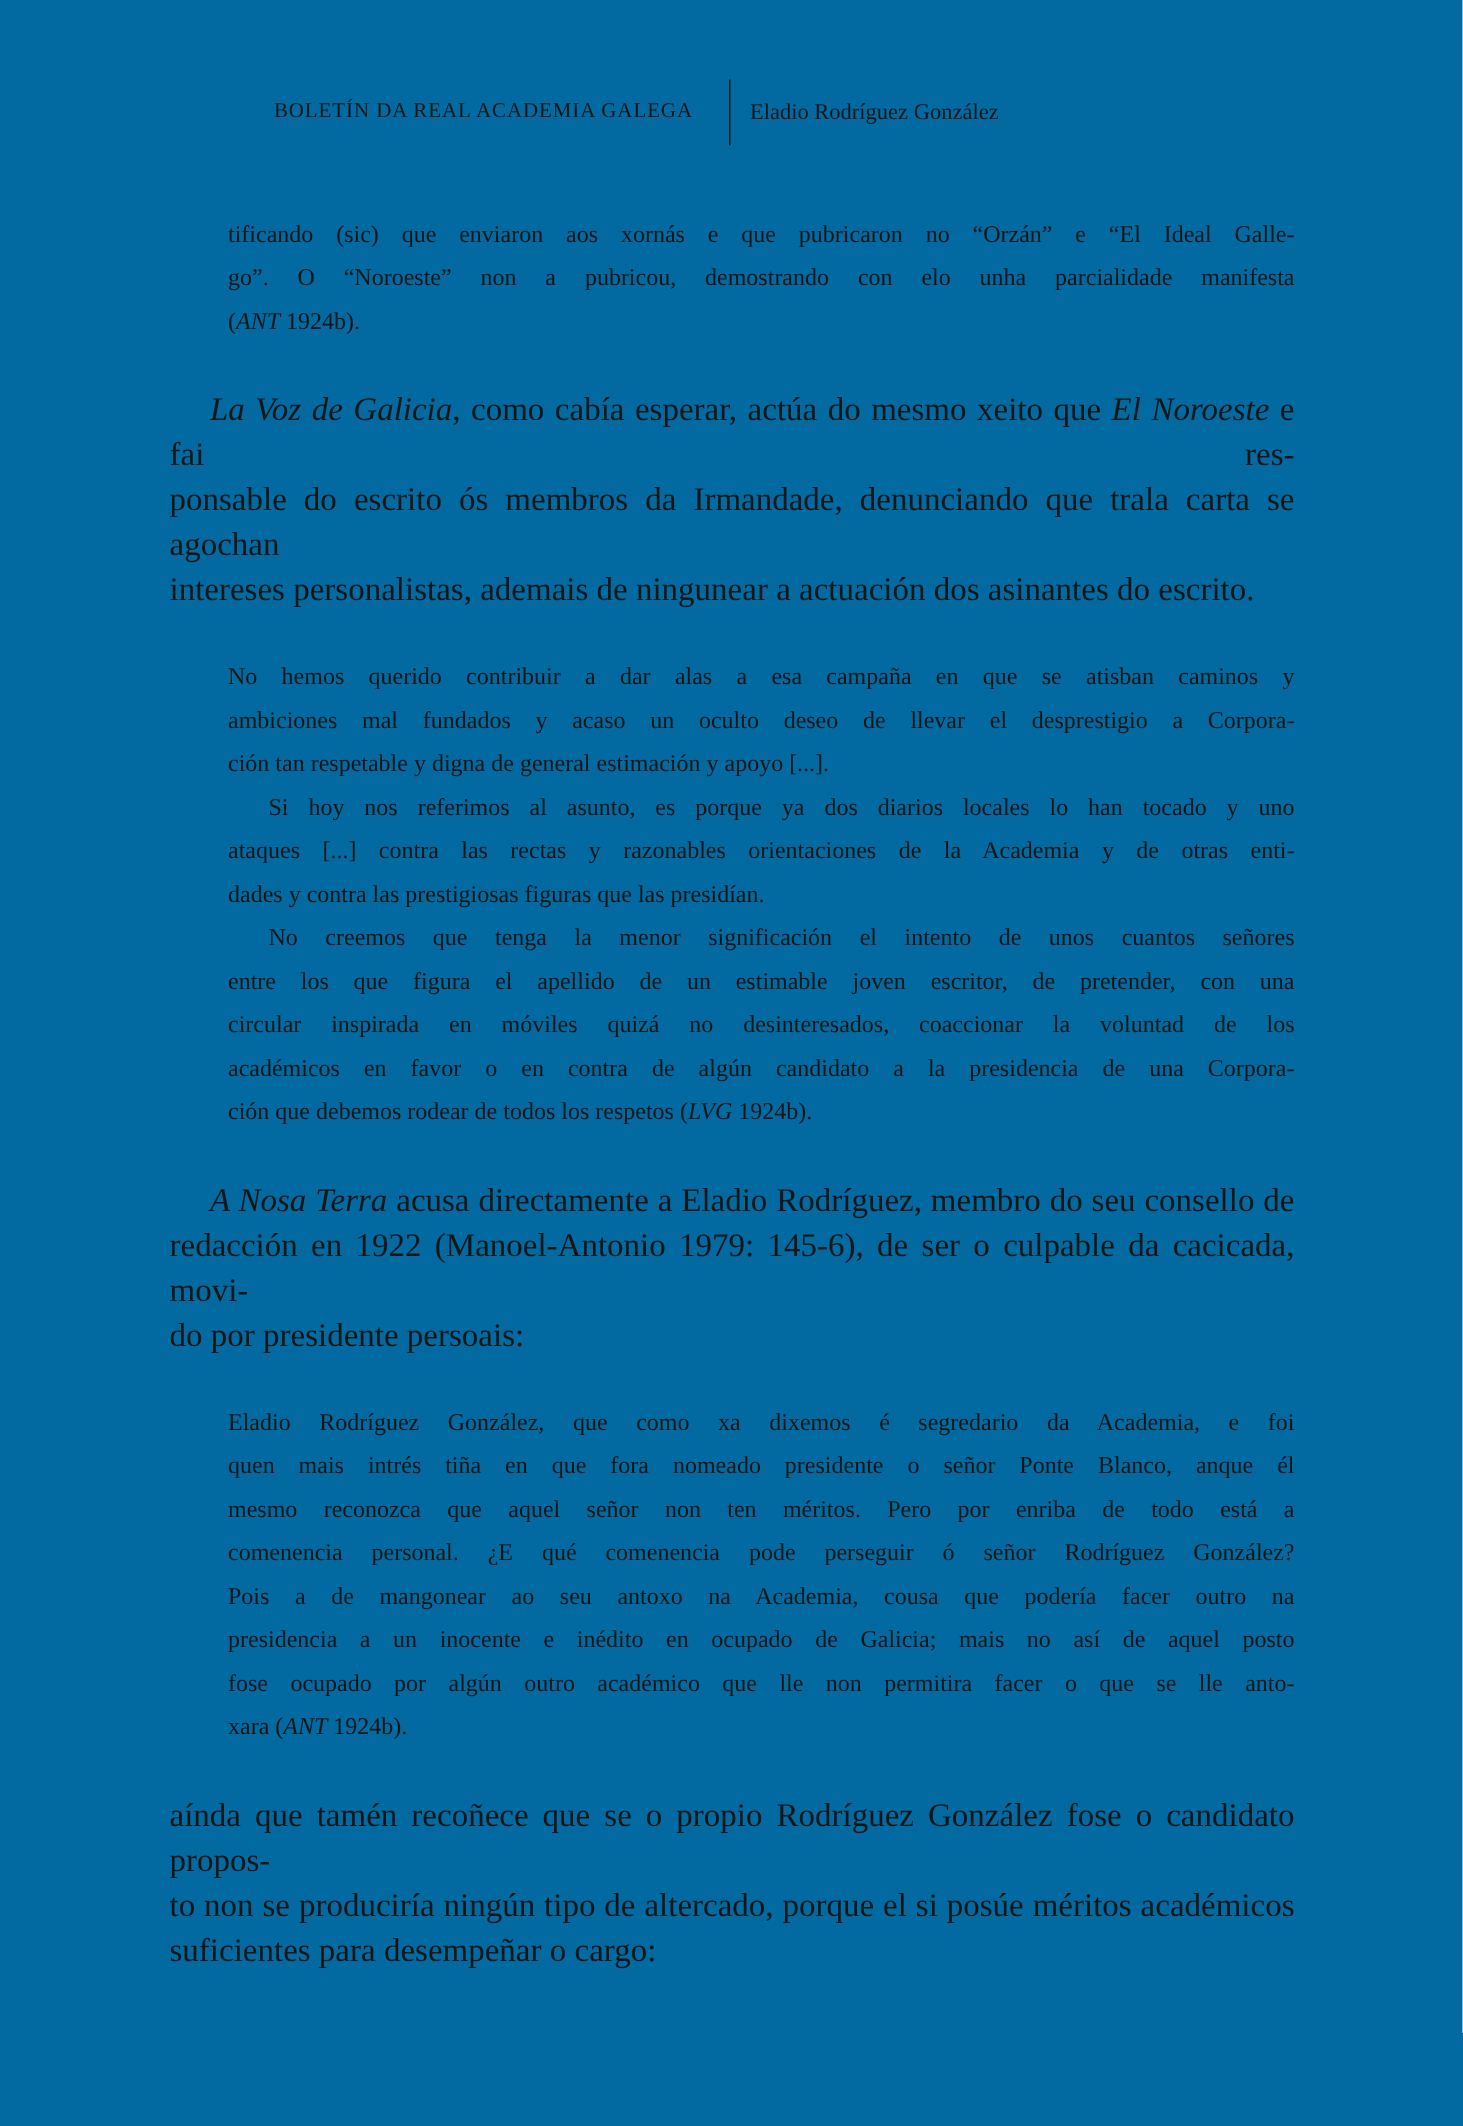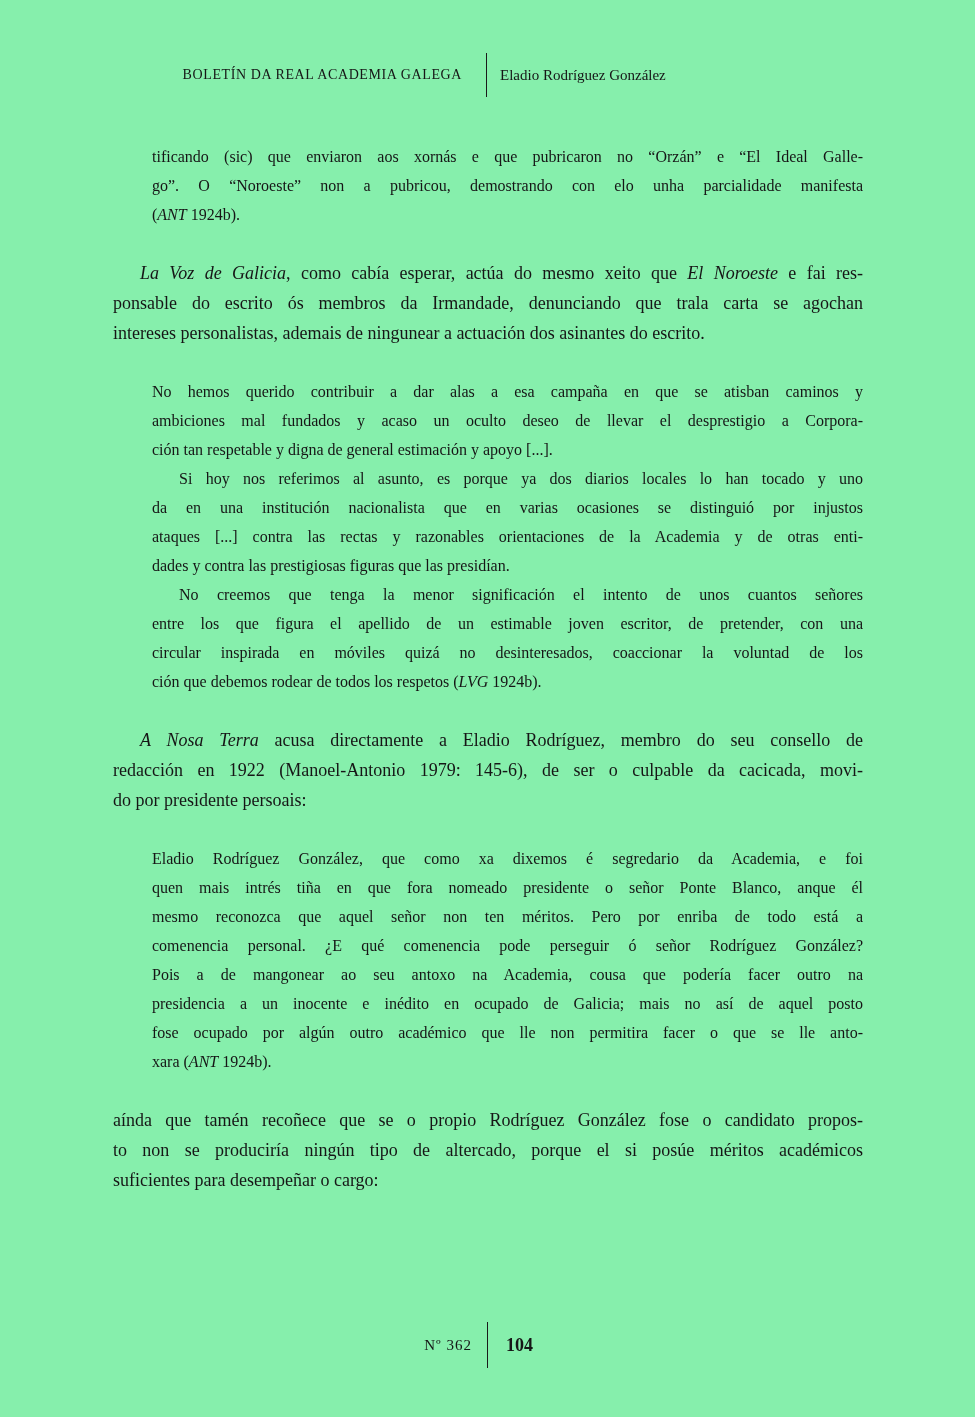--- a/index.html
+++ b/index.html
@@ -1,20 +1,20 @@
 <!DOCTYPE html>
 <html lang="gl"><head>
 <meta charset="utf-8">
 <style>
   html, body { margin: 0; padding: 0; background: #ffffff; }
   .page {
     position: relative;
     width: 975px;
     height: 1417px;
-    background: #86efac;
+    background: #0369a1;
     font-family: "Liberation Serif", "DejaVu Serif", serif;
     color: #161616;
     overflow: hidden;
   }
 
   
   .header { position: absolute; top: 53px; left: 0; width: 975px; height: 44px; }
   .header-rule {
     position: absolute; left: 486px; top: 0; width: 1px; height: 44px;
     background: #1a1a1a;
@@ -24,21 +24,21 @@
     font-size: 14px; letter-spacing: 0.6px; white-space: nowrap;
   }
   .header-author {
     position: absolute; left: 500px; top: 0; line-height: 44px;
     font-size: 15px; white-space: nowrap;
   }
 
   
   .content { position: absolute; left: 113px; top: 142px; width: 750px; }
   .block { margin: 0 0 29px 0; }
-  .body-block { font-size: 18px; line-height: 30px; }
+  .body-block { font-size: 22px; line-height: 30px; }
   .quote-block { margin-left: 39px; font-size: 16px; line-height: 29px; }
   .para { margin: 0; }
   .line {
     text-align: justify;
     text-align-last: justify;
     white-space: normal;
     hyphens: none;
   }
   .para .line:last-child { text-align-last: auto; }
   .para.indent .line:first-child { text-indent: 27px; }
@@ -86,28 +86,28 @@
         </div>
       </div>
       <div class="block quote-block">
         <div class="para">
           <div class="line"><span>No hemos querido contribuir a dar alas a esa campaña en que se atisban caminos y</span></div>
           <div class="line"><span>ambiciones mal fundados y acaso un oculto deseo de llevar el desprestigio a Corpora-</span></div>
           <div class="line"><span>ción tan respetable y digna de general estimación y apoyo [...].</span></div>
         </div>
         <div class="para indent">
           <div class="line"><span>Si hoy nos referimos al asunto, es porque ya dos diarios locales lo han tocado y uno</span></div>
-          <div class="line"><span>da en una institución nacionalista que en varias ocasiones se distinguió por injustos</span></div>
           <div class="line"><span>ataques [...] contra las rectas y razonables orientaciones de la Academia y de otras enti-</span></div>
           <div class="line"><span>dades y contra las prestigiosas figuras que las presidían.</span></div>
         </div>
         <div class="para indent">
           <div class="line"><span>No creemos que tenga la menor significación el intento de unos cuantos señores</span></div>
           <div class="line"><span>entre los que figura el apellido de un estimable joven escritor, de pretender, con una</span></div>
           <div class="line"><span>circular inspirada en móviles quizá no desinteresados, coaccionar la voluntad de los</span></div>
+          <div class="line"><span>académicos en favor o en contra de algún candidato a la presidencia de una Corpora-</span></div>
           <div class="line"><span>ción que debemos rodear de todos los respetos (</span><i>LVG</i><span> 1924b).</span></div>
         </div>
       </div>
       <div class="block body-block">
         <div class="para indent">
           <div class="line"><i>A Nosa Terra</i><span> acusa directamente a Eladio Rodríguez, membro do seu consello de</span></div>
           <div class="line"><span>redacción en 1922 (Manoel-Antonio 1979: 145-6), de ser o culpable da cacicada, movi-</span></div>
           <div class="line"><span>do por presidente persoais:</span></div>
         </div>
       </div>
@@ -125,19 +125,14 @@
       </div>
       <div class="block body-block">
         <div class="para">
           <div class="line"><span>aínda que tamén recoñece que se o propio Rodríguez González fose o candidato propos-</span></div>
           <div class="line"><span>to non se produciría ningún tipo de altercado, porque el si posúe méritos académicos</span></div>
           <div class="line"><span>suficientes para desempeñar o cargo:</span></div>
         </div>
       </div>
     </main>
 
-  <div class="footer">
-    <span class="footer-issue">Nº 362</span>
-    <span class="footer-rule"></span>
-    <span class="footer-page">104</span>
-  </div>
 
 </div>
 
 </body></html>

